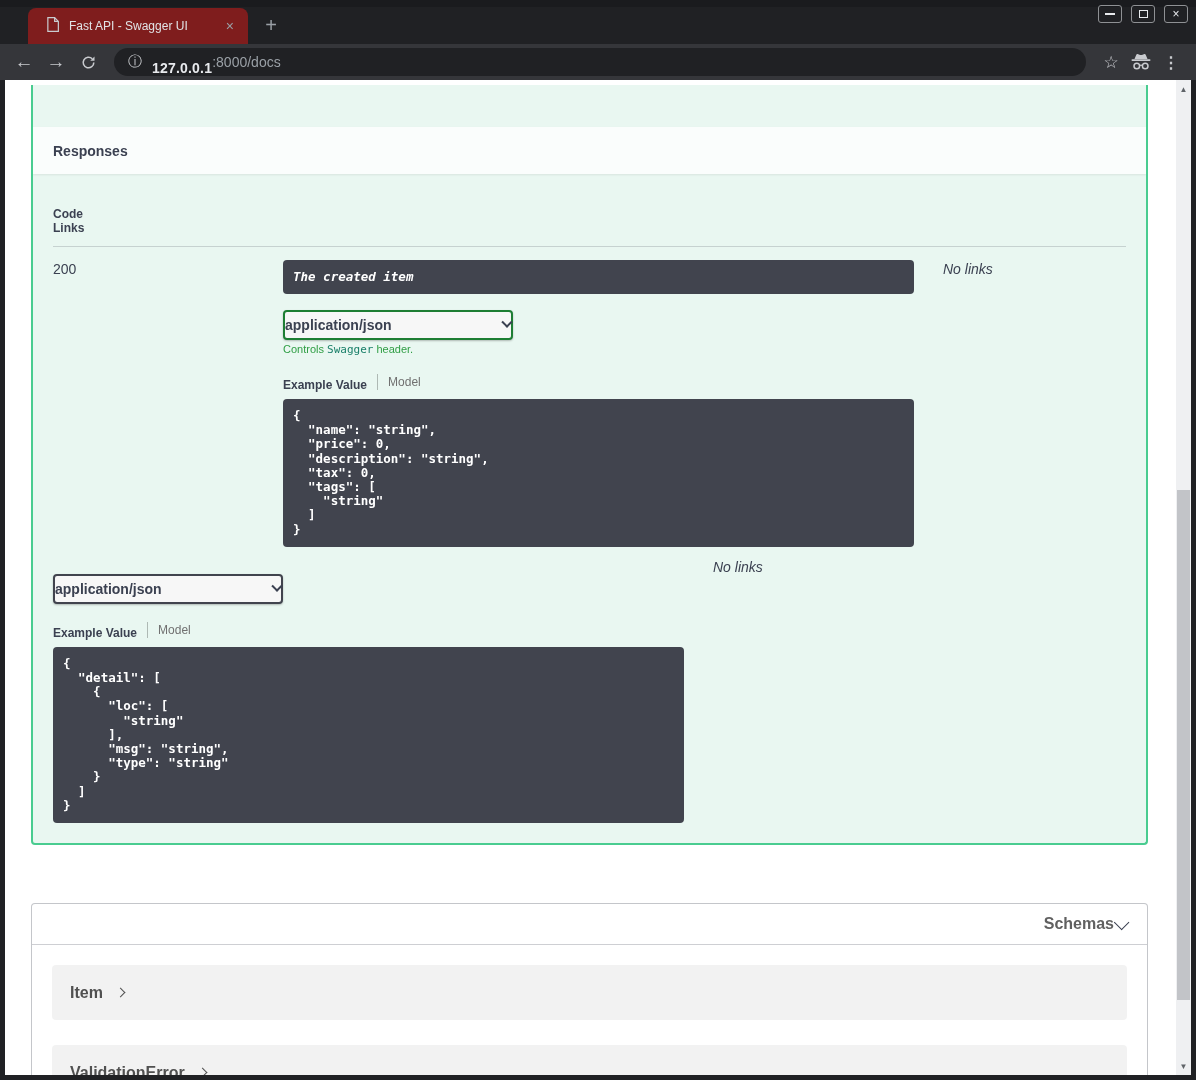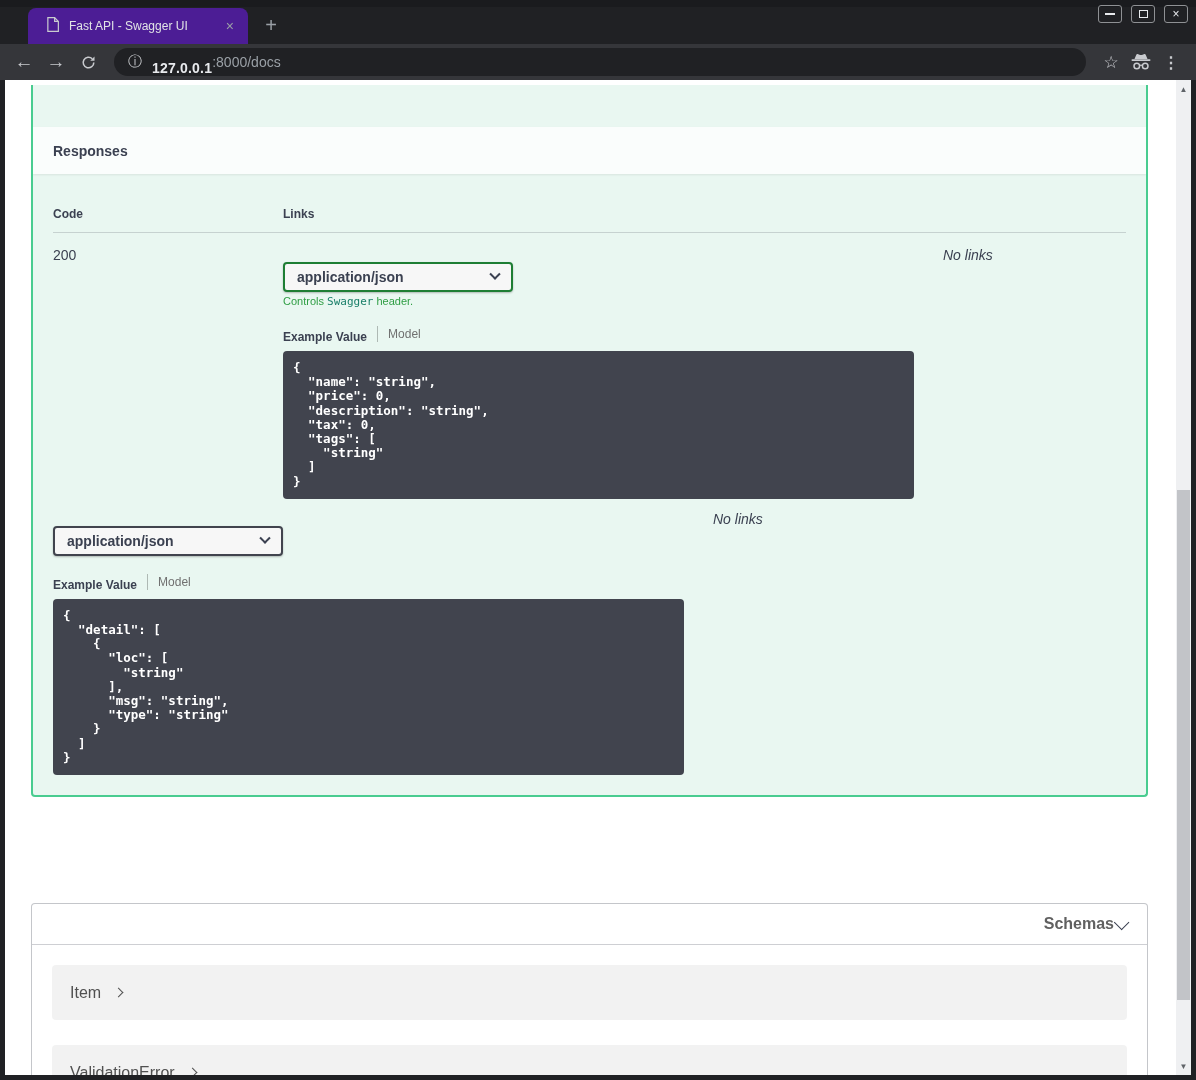--- a/index.html
+++ b/index.html
@@ -4,21 +4,21 @@
 <style>
   * { margin:0; padding:0; box-sizing:border-box; }
   html,body { width:1196px; height:1080px; }
   body { font-family:"Liberation Sans", sans-serif; background:#202124; overflow:hidden; }
 
   .window { position:relative; width:1196px; height:1080px; background:#202124; }
 
   
   .titlebar { position:absolute; top:0; left:0; width:1196px; height:44px; background:#202124; }
   .titlebar::before { content:""; position:absolute; top:0; left:0; right:0; height:7px; background:#1a1b1e; }
-  .tab { position:absolute; left:28px; top:8px; width:220px; height:36px; background:#4c1d95;
+  .tab { position:absolute; left:28px; top:8px; width:220px; height:36px; background:#7f1d1d;
          border-radius:8px 8px 0 0; display:flex; align-items:center; padding:0 10px 0 18px; }
   .tab-title { flex:1; margin-left:10px; font-size:12px; color:#e1e3e6; white-space:nowrap; overflow:hidden; }
   .tab-close { font-size:14px; color:#9aa0a6; padding:0 4px; cursor:default; }
   .newtab-btn { position:absolute; left:258px; top:12px; width:26px; height:26px; font-size:20px;
                 color:#9aa0a6; display:flex; align-items:center; justify-content:center; }
   .win-controls { position:absolute; right:8px; top:5px; display:flex; gap:9px; }
   .win-btn { width:24px; height:18px; border:1px solid #8f9194; border-radius:3px; display:flex;
              align-items:center; justify-content:center; color:#e8eaed; font-size:12px; line-height:1; }
   .glyph-min { width:10px; height:0; border-top:2px solid #e8eaed; }
   .glyph-max { width:9px; height:8px; border:1.5px solid #e8eaed; }
@@ -42,36 +42,36 @@
   .page { position:absolute; left:5px; top:80px; width:1171px; height:995px; background:#fff; overflow:hidden; }
 
   
   .opblock { position:absolute; left:26px; top:5px; width:1117px; background:#e9f7f1;
              border:2px solid #49cc90; border-top:none; border-radius:0 0 4px 4px; overflow:hidden; }
   .opblock-gap { height:42px; }
   .opblock-section-header { height:47px; background:rgba(255,255,255,.78); display:flex; align-items:center;
              padding:0 20px; box-shadow:0 1px 2px rgba(0,0,0,.08); }
   .opblock-section-header span { font-size:14px; font-weight:bold; color:#3b4151;text-align:right; }
   .resp-table { margin:33px 20px 0 20px; }
-  .thead { display:flex; padding-bottom:11px; border-bottom:1px solid rgba(59,65,81,.2); }
+  .thead { display:flex; padding-bottom:11px; border-bottom:1px solid rgba(59,65,81,.2);flex-direction:column; }
   .thead div { font-size:12px; font-weight:bold; color:#3b4151; }
   .col-code { width:230px; flex:none; }
   .col-desc { width:660px; flex:none; }
   .col-links { flex:1; }
   .resp-row { display:flex; }
   .row-200 { padding-top:13px; }
   .row-422 { padding-top:11px; }
   .resp-row .col-code { font-size:14px; color:#3b4151; padding-top:1px; }
   .resp-row .col-links { font-size:14px; font-style:italic; color:#3b4151; padding-top:1px; }
 
   .markdown-box { width:631px; background:#41444e; border-radius:4px; padding:10px;
                   font-family:"DejaVu Sans Mono", monospace; font-size:12.5px; font-style:italic;
                   font-weight:bold; color:#fff; line-height:14px; }
   .media-select { width:230px; height:30px; margin-top:16px; background:#f7f7f7; border-radius:4px;
-                  display:flex; align-items:center; justify-content:space-between; padding:0 12px;
+                  display:flex; align-items:center; justify-content:space-between; padding:0 0;
                   font-size:14px; font-weight:bold; color:#3b4151; box-shadow:0 1px 2px rgba(0,0,0,.25); }
   .media-select.green { border:2px solid #1e7e34; }
   .media-select.dark  { border:2px solid #41444e; }
   .sel-chevron { width:8px; height:8px; border-right:2px solid #3b4151; border-bottom:2px solid #3b4151;
                  transform:rotate(45deg) translate(-2px,-2px); }
   .accept-note { margin-top:3px; font-size:11px; color:#2f9e44; }
   .accept-note .mono { font-family:"DejaVu Sans Mono", monospace; color:#1b806a; }
   .ex-tabs { display:flex; align-items:center; margin-top:18px; height:16px; }
   .ex-tab-active { font-size:12px; font-weight:bold; color:#3b4151;margin-top:6px; }
   .ex-tab-sep { width:1px; height:16px; background:rgba(0,0,0,.25); margin:0 10px; }
@@ -86,21 +86,21 @@
              border:1px solid rgba(59,65,81,.3); border-radius:4px; }
   .schemas-header { height:41px; display:flex; align-items:center; justify-content:flex-end;
              padding:0 22px 0 10px; border-bottom:1px solid rgba(59,65,81,.25); }
   .schemas-header span { font-size:16px; font-weight:bold; color:#606060; }
   .chev-down { width:11px; height:11px; border-right:1.5px solid #3b4151; border-bottom:1.5px solid #3b4151;
                transform:rotate(45deg) translateY(-3px); }
   .schemas-body { padding:20px; }
   .model-box { height:55px; background:rgba(0,0,0,.05); border-radius:4px; display:flex;
                align-items:center; padding:0 18px; }
   .model-box + .model-box { margin-top:25px; }
-  .model-name { font-size:16px; font-weight:normal; color:#505050; }
+  .model-name { font-size:16px; font-weight:bold; color:#505050; }
   .chev-right { width:7px; height:7px; border-right:1.5px solid #505050; border-bottom:1.5px solid #505050;
                 transform:rotate(-45deg); margin-left:14px; }
 
   
   .scrollbar { position:absolute; right:5px; top:80px; width:15px; height:995px; background:#eff0f2; }
   .sb-arrow { position:absolute; left:0; width:15px; height:14px; font-size:8px; color:#5f6368;
               display:flex; align-items:center; justify-content:center; }
   .sb-up { top:2px; } .sb-down { bottom:2px; }
   .sb-thumb { position:absolute; left:1px; top:410px; width:13px; height:510px; background:#c2c4c8; }
 </style>
@@ -179,20 +179,21 @@
 
       <div class="resp-table">
         <div class="thead">
           <div class="col-code">Code</div>
           <div class="col-links">Links</div>
         </div>
 
         <div class="resp-row row-200">
           <div class="col-code">200</div>
           <div class="col-desc">
+            <div class="markdown-box">The created item</div>
             <div class="media-select green">
               <span>application/json</span>
               <span class="sel-chevron"></span>
             </div>
             <div class="accept-note"><span>Controls </span><span class="mono">Swagger</span><span> header.</span></div>
             <div class="ex-tabs">
               <span class="ex-tab-active">Example Value</span>
               <span class="ex-tab-sep"></span>
               <span class="ex-tab">Model</span>
             </div>

